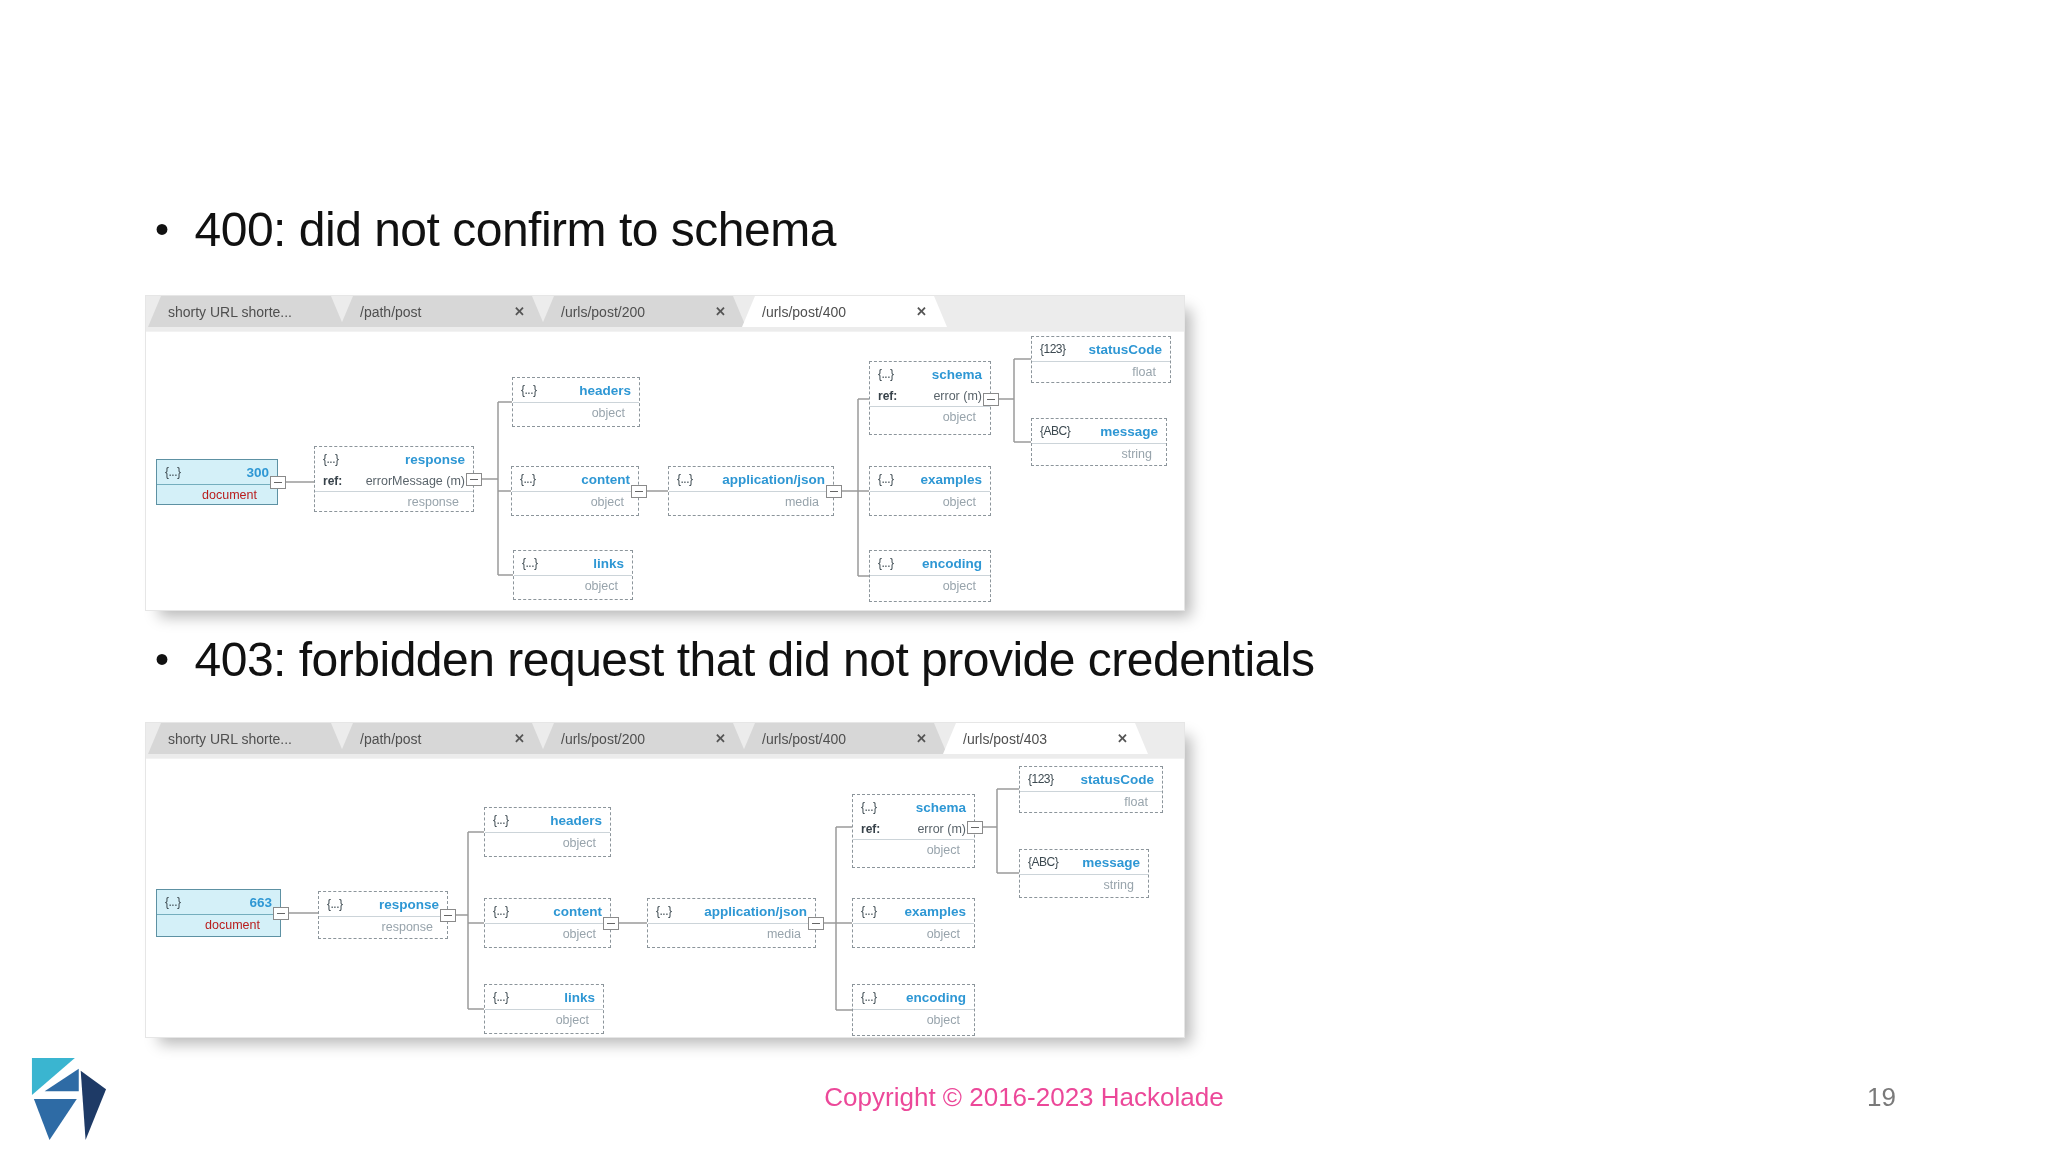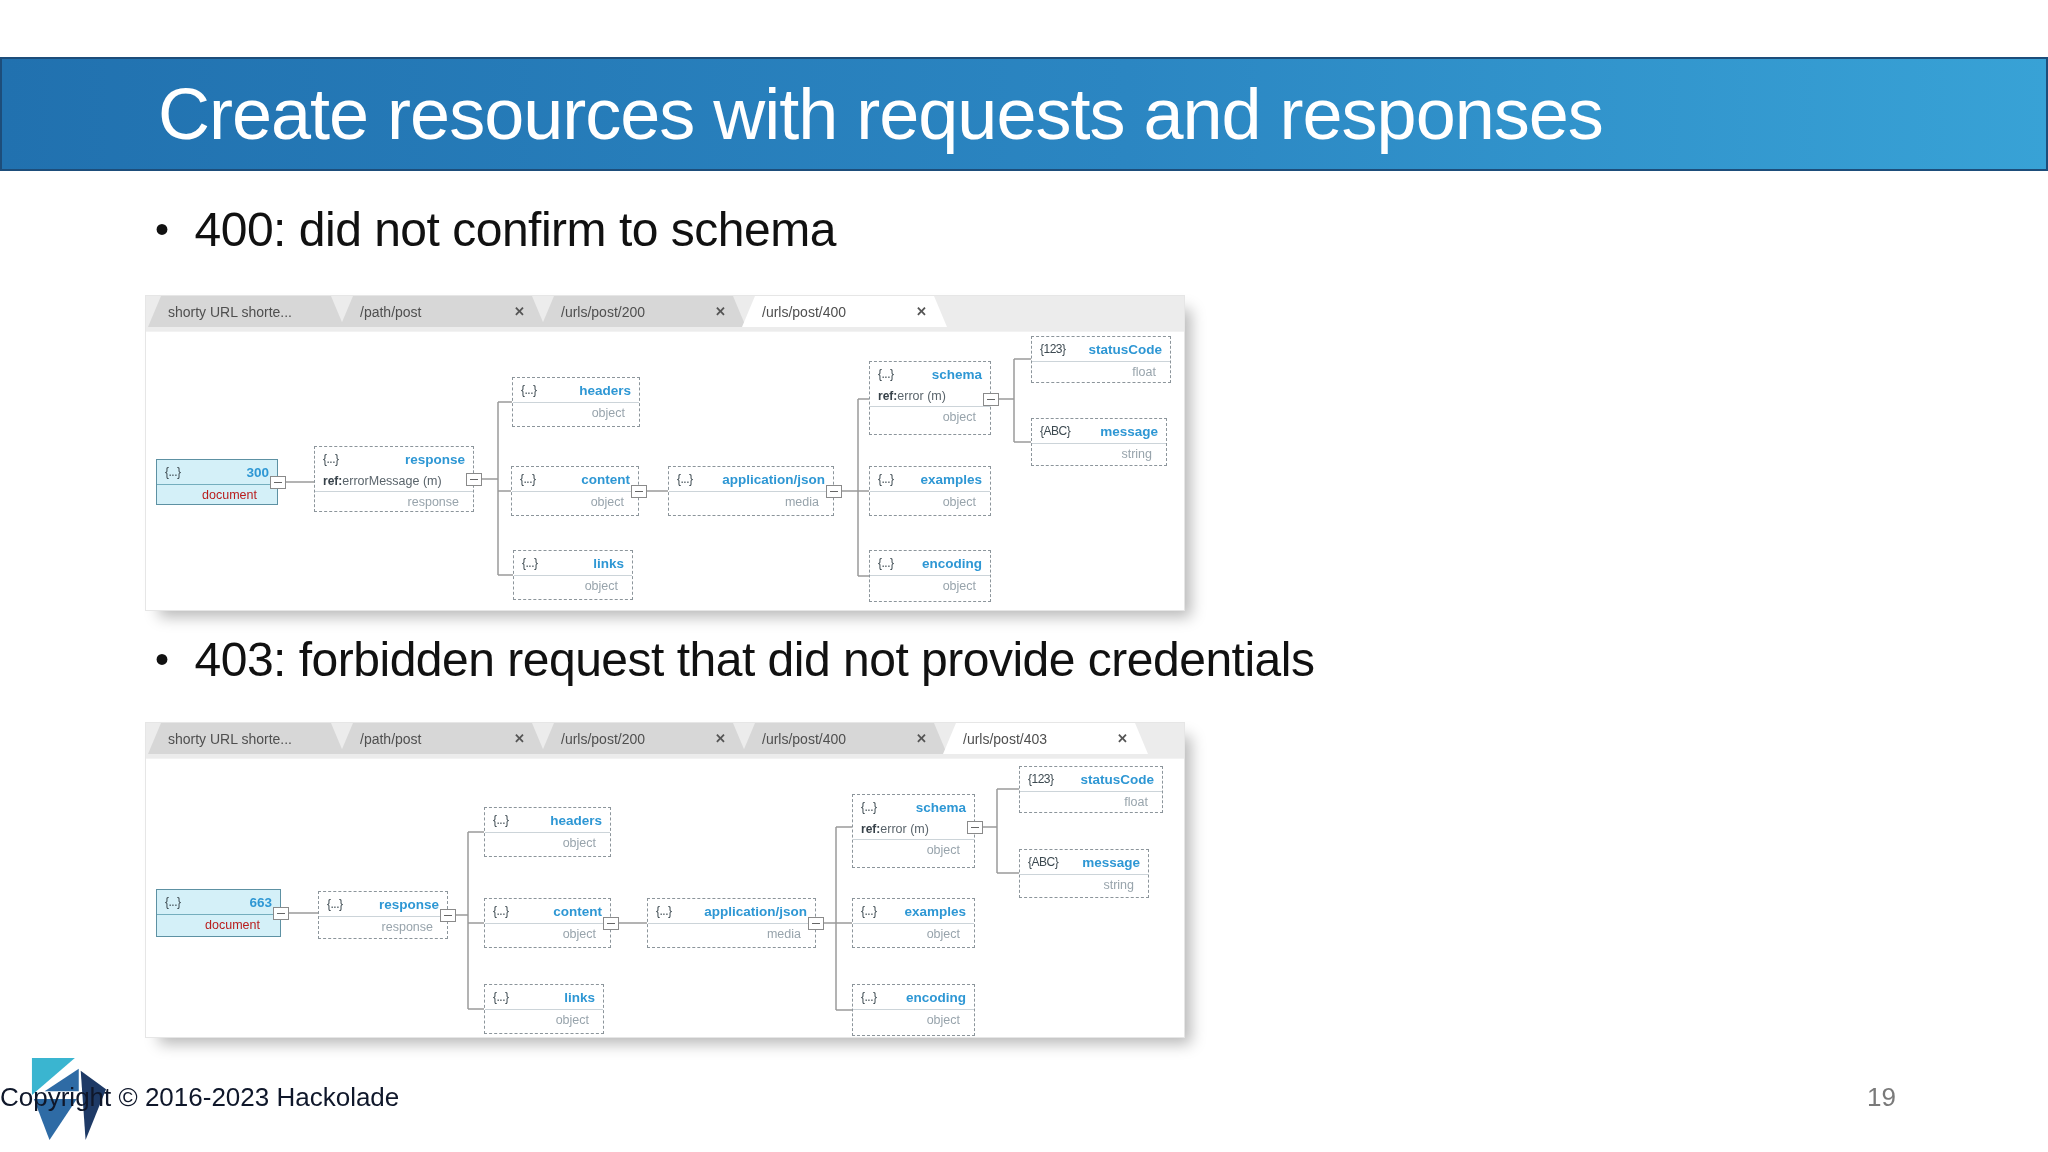--- a/index.html
+++ b/index.html
@@ -48,45 +48,42 @@
 
   .node{position:absolute;background:#fff;border:1px dashed #8c959b;z-index:2;
     display:flex;flex-direction:column;font-size:13px}
   .node.solid{background:var(--doc-fill);border:1.5px solid var(--doc-border)}
   .nrow{padding:0 8px}
   .nrow.head{display:flex;justify-content:space-between;align-items:center;height:24px}
   .badge{color:#3c4950;font-weight:400;font-size:12px;letter-spacing:-.5px}
   .nname{color:var(--node-name-blue);font-weight:700;font-size:13.5px}
   .nrow.nref{display:flex;align-items:center;height:20px}
   .ref-label{font-weight:700;color:#38424a;font-size:12px}
-  .ref-value{flex:1;text-align:left;color:#5a646b;font-size:12.5px}
+  .ref-value{flex:1;text-align:right;color:#5a646b;font-size:12.5px}
   .nrow.ntype{flex:1;border-top:1px solid #ccd4d9;color:#98a4ac;
     text-align:right;padding:3px 14px 0 8px;font-size:12.5px}
   .node.solid .nrow.ntype{border-top:1px solid #74aebe;color:#b91c1c;padding-right:20px}
 
   .stub{position:absolute;width:16px;height:13px;background:#fff;border:1px solid #8a8a8a;z-index:3}
   .stub::after{content:"";display:block;width:8px;height:0;border-top:1.5px solid #666;margin:5px auto 0}
 
   
-  .footer-copyright{position:absolute;left:0;width:2048px;top:1082px;
-    color:#0f172a;font-size:26px}
+  .footer-copyright{position:absolute;left:0;width:2048px;top:1082px;text-align:center;
+    color:#ec4899;font-size:26px}
   .page-number{position:absolute;right:152px;top:1082px;color:#7a7a7a;font-size:26px}
   .logo{position:absolute;left:30px;top:1056px;width:78px;height:86px}
   .logo .p-teal{fill:var(--logo-teal)}
   .logo .p-blue{fill:var(--logo-blue)}
   .logo .p-navy{fill:var(--logo-navy)}
 </style>
 </head>
 <body>
 
 <div class="slide">
 
-  <div class="title-bar">
-    <h1>Create resources with requests and responses</h1>
-  </div>
 
   <div class="bullet b1">
     <span class="dot">•</span>
     <span>400: did not confirm to schema</span>
   </div>
 
   <div class="diagram d1">
     <svg class="wires" width="1040" height="316" viewBox="0 0 1040 316">
       <path d="M140 186 H168"></path>
       <path d="M336 183 H352 M352 106 V279 M352 106 H366 M352 195 H365 M352 279 H367"></path>

